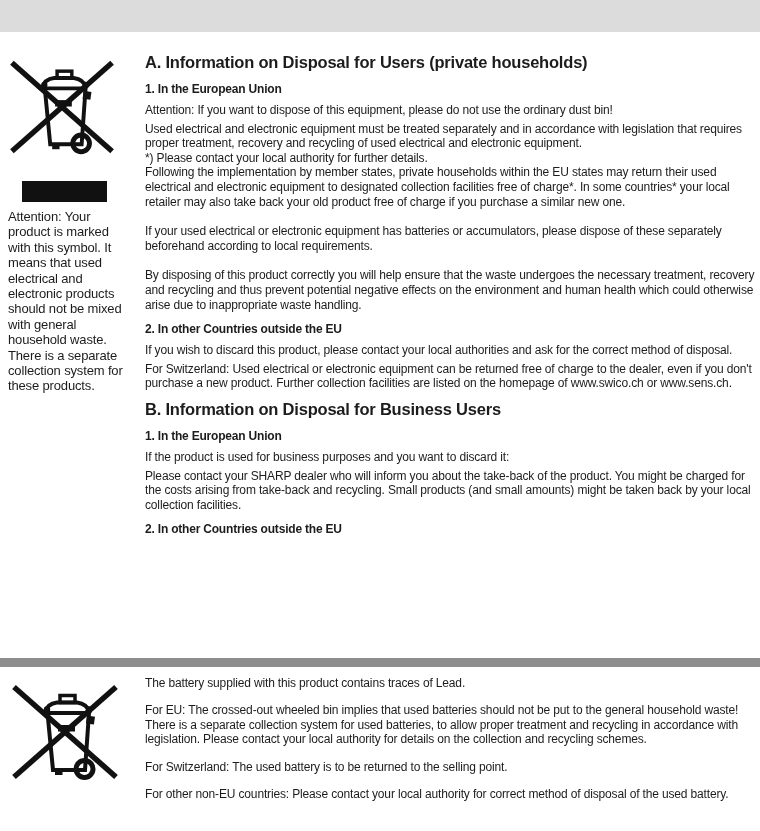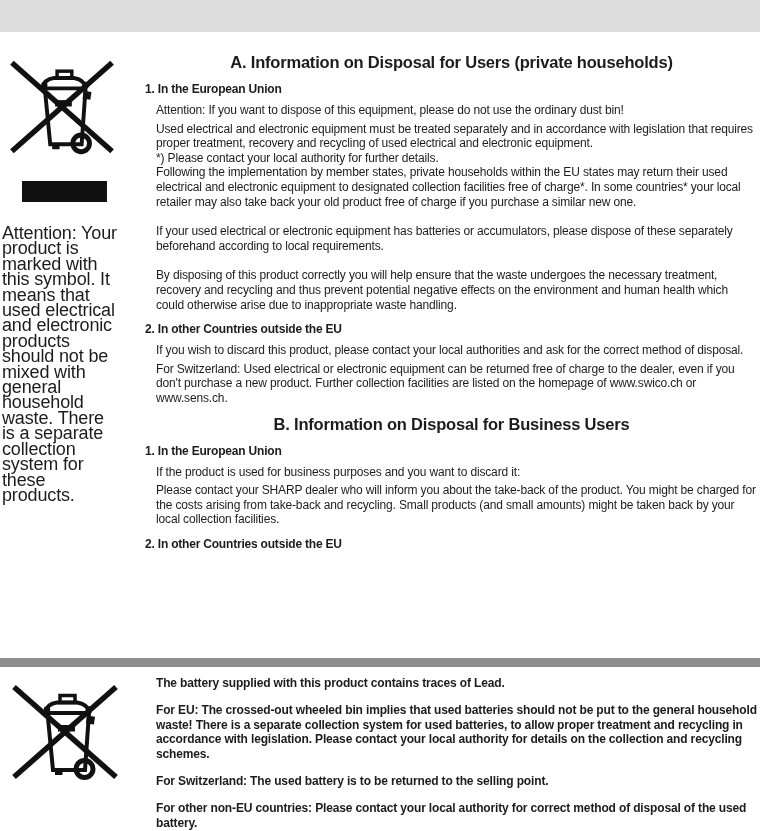--- a/index.html
+++ b/index.html
@@ -41,60 +41,58 @@
     width: 110px; height: 112px;
   }
   .blackbar {
     position: absolute;
     left: 22px; top: 181px;
     width: 85px; height: 21px;
     background: #111111;
   }
   .caption {
     position: absolute;
-    left: 2px; top: 209px;
+    left: 8px; top: 209px;
     width: 118px;
-    font-size: 18px;
+    font-size: 13px;
     line-height: 15.4px;
     letter-spacing: -0.15px;
-    margin-top: 17px;
   }
   .col {
     position: absolute;
     left: 145px;
     width: 613px;
     letter-spacing: -0.15px;
   }
   .col-main { top: 53px; }
   .col-battery { top: 672px; }
   .blk { margin: 0; }
   .blk.h1 {
     font-size: 16.5px;
     font-weight: bold;
     line-height: 19px;
     margin: 9px 0 5px 0;
     letter-spacing: -0.2px;
-    text-align: center;
   }
   .blk.h1:first-child { margin-top: 0; }
   .blk.h2 {
     font-size: 12px;
     font-weight: bold;
     line-height: 19px;
     margin: 8px 0 4px 0;
     letter-spacing: -0.2px;
   }
   .blk.p {
     font-size: 12px;
     line-height: 14.6px;
-    margin: 4px 0 0 11px;
+    margin: 4px 0 0 0;
   }
   .blk.p.cont { margin-top: 0; }
   .blk.p.gap { margin-top: 15px; }
-  .col-battery .blk.p { line-height: 14.4px; font-weight: bold; }
+  .col-battery .blk.p { line-height: 14.4px; }
   .col-battery .blk.p.gap { margin-top: 13px; }
   svg .stroke { stroke: #111111; fill: none; }
   svg .fill { fill: #111111; stroke: none; }
 </style>
 </head>
 <body>
 
 <div class="page">
 
   <div class="topbar"></div>

